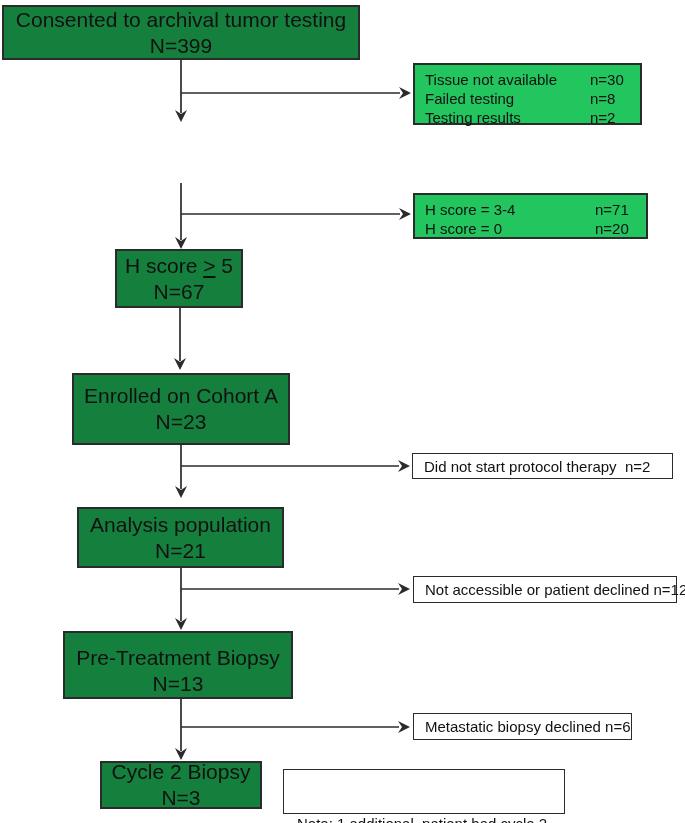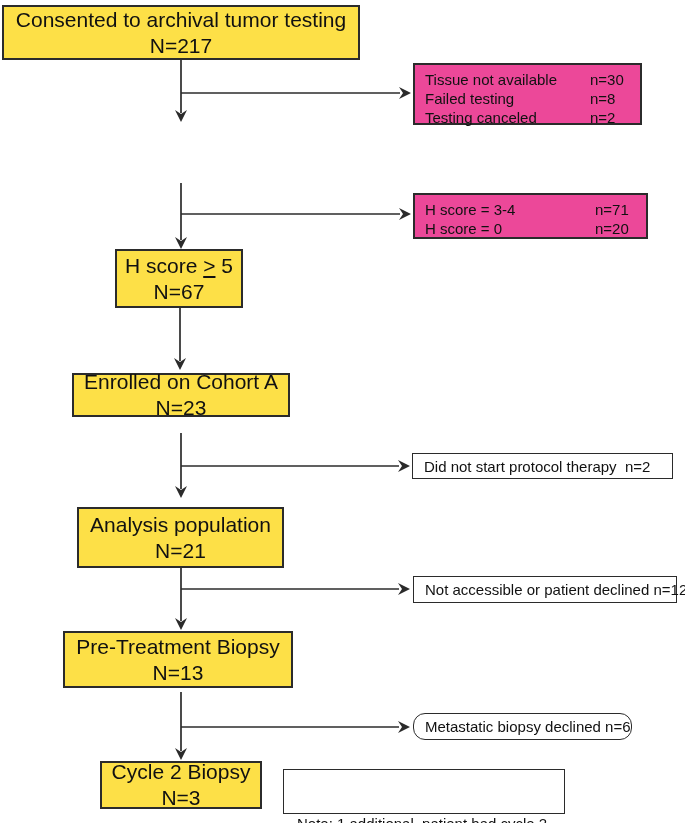--- a/index.html
+++ b/index.html
@@ -13,35 +13,35 @@
     overflow: hidden;
   }
   svg.arrows {
     position: absolute;
     left: 0; top: 0;
     width: 685px; height: 823px;
   }
   .mainbox {
     position: absolute;
     box-sizing: border-box;
-    background: #fde047;
+    background: #15803d;
     border: 2px solid #2b2b2b;
     display: flex;
     flex-direction: column;
     align-items: center;
     justify-content: center;
     text-align: center;
     font-size: 21px;
     line-height: 26px;
     white-space: nowrap;
   }
   .sidebox {
     position: absolute;
     box-sizing: border-box;
-    background: #ec4899;
+    background: #22c55e;
     border: 2px solid #2b2b2b;
     font-size: 15px;
     line-height: 19px;
     padding: 5px 6px 4px 10px;
   }
   .sidebox .row { position: relative; white-space: nowrap; }
   .sidebox .row .val { position: absolute; }
   .valcol-a { left: 165px; }
   .valcol-b { left: 170px; }
   .singlebox {
@@ -120,60 +120,60 @@
       <polygon points="175,748 181,760 187,748 181,752"></polygon>
     </g>
     <g>
       <line x1="181" y1="727" x2="399" y2="727"></line>
       <polygon points="398,721 410,727 398,733 402,727"></polygon>
     </g>
   </svg>
 
   <div class="mainbox" style="left:2px; top:5px; width:358px; height:55px;">
     <div>Consented to archival tumor testing</div>
-    <div>N=217</div>
+    <div>N=399</div>
   </div>
 
 
   <div class="mainbox" style="left:115px; top:249px; width:128px; height:59px;">
     <div><span>H score </span><span class="geq">&gt;</span><span> 5</span></div>
     <div>N=67</div>
   </div>
 
-  <div class="mainbox" style="left:72px; top:373px; width:218px; height:44px;">
+  <div class="mainbox" style="left:72px; top:373px; width:218px; height:72px;">
     <div>Enrolled on Cohort A</div>
     <div>N=23</div>
   </div>
 
   <div class="mainbox" style="left:77px; top:499px; width:207px; height:61px;margin-top:8px;">
     <div>Analysis population</div>
     <div>N=21</div>
   </div>
 
-  <div class="mainbox" style="left:63px; top:631px; width:230px; height:57px;">
+  <div class="mainbox" style="left:63px; top:631px; width:230px; height:68px;justify-content:flex-end;">
     <div>Pre-Treatment Biopsy</div>
     <div>N=13</div>
   </div>
 
   <div class="mainbox" style="left:100px; top:761px; width:162px; height:48px;">
     <div>Cycle 2 Biopsy</div>
     <div>N=3</div>
   </div>
 
   <div class="sidebox" style="left:413px; top:63px; width:229px; height:62px;">
     <div class="row">
       <span>Tissue not available</span>
       <span class="val valcol-a">n=30</span>
     </div>
     <div class="row">
       <span>Failed testing</span>
       <span class="val valcol-a">n=8</span>
     </div>
     <div class="row">
-      <span>Testing canceled</span>
+      <span>Testing results</span>
       <span class="val valcol-a">n=2</span>
     </div>
   </div>
 
   <div class="sidebox" style="left:413px; top:193px; width:235px; height:46px;">
     <div class="row">
       <span>H score = 3-4</span>
       <span class="val valcol-b">n=71</span>
     </div>
     <div class="row">
@@ -183,21 +183,21 @@
   </div>
 
   <div class="singlebox" style="left:412px; top:453px; width:261px; height:26px;">
     <span>Did not start protocol therapy  n=2</span>
   </div>
 
   <div class="singlebox" style="left:413px; top:576px; width:264px; height:27px;">
     <span>Not accessible or patient declined n=12</span>
   </div>
 
-  <div class="singlebox" style="left:413px; top:713px; width:219px; height:27px;border-radius:12px;">
+  <div class="singlebox" style="left:413px; top:713px; width:219px; height:27px;">
     <span>Metastatic biopsy declined n=6</span>
   </div>
 
   <div class="notebox" style="left:283px; top:769px; width:282px; height:45px;">
     <div>Note: 1 additional  patient had cycle 2</div>
     
   </div>
 
 </div>
 

